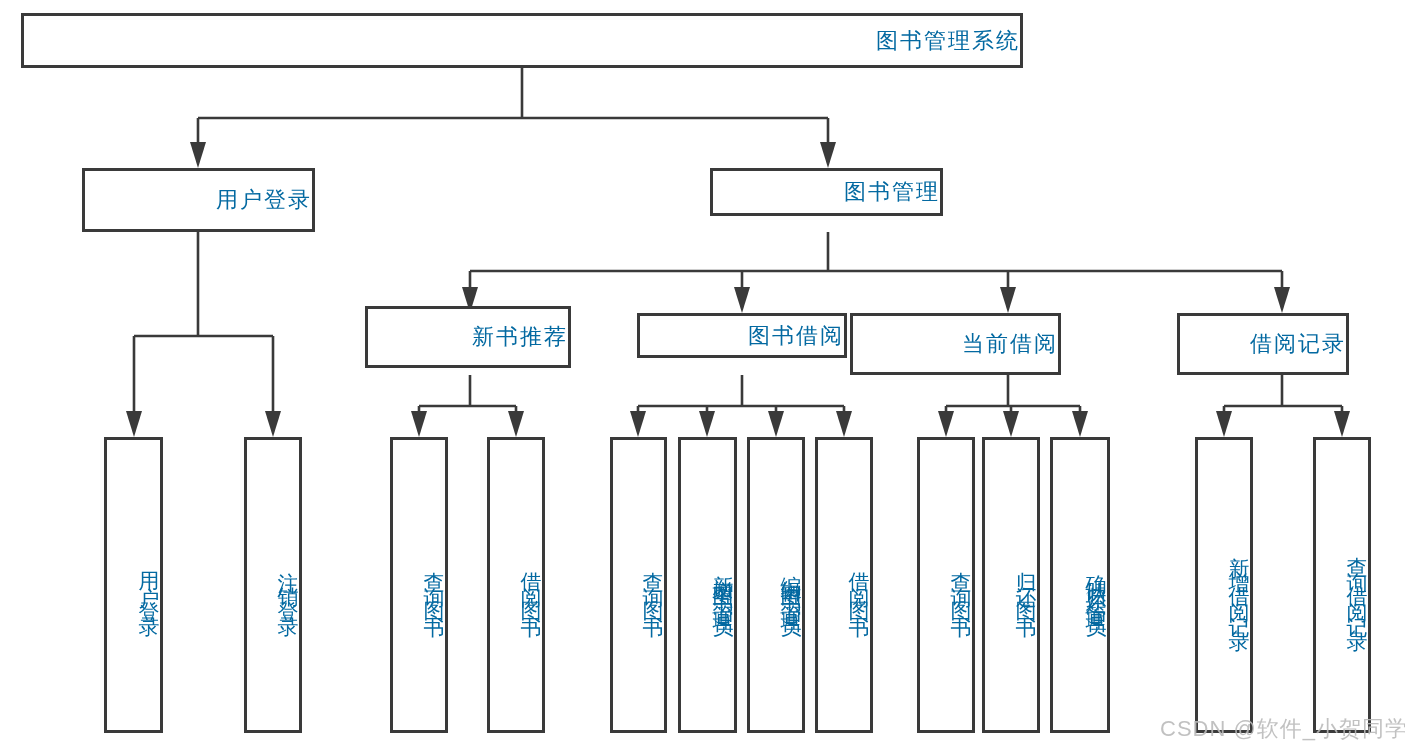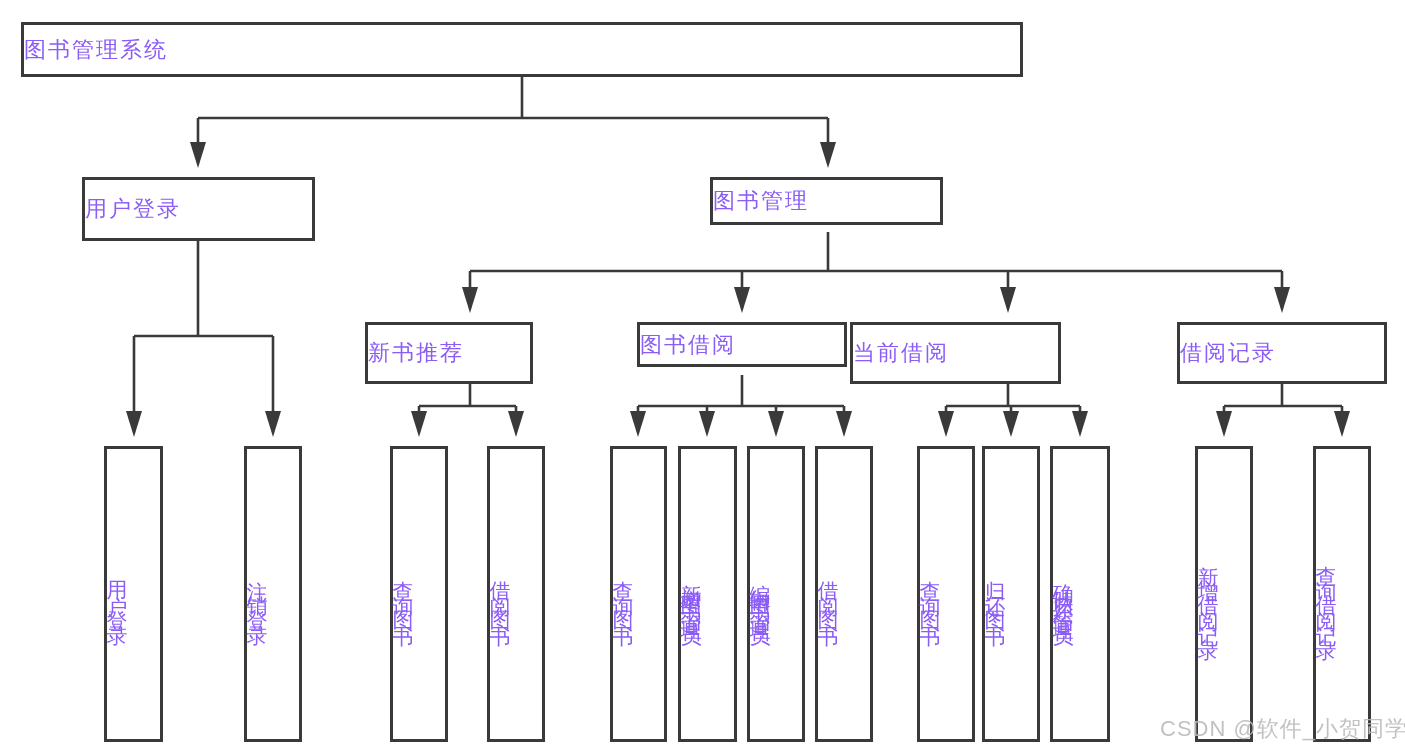--- a/index.html
+++ b/index.html
@@ -21,23 +21,22 @@
     width: 1405px; height: 747px;
     pointer-events: none;
   }
   .node {
     position: absolute;
     box-sizing: border-box;
     border: 3px solid #3a3a3a;
     background: #ffffff;
     display: flex;
     align-items: center;
-    justify-content: flex-start;
-    color: #8b5cf6;
-    margin-top: 9px;
+    justify-content: flex-end;
+    color: #0369a1;
   }
   .node .lbl {
     font-size: 22px;
     letter-spacing: 2px;
     white-space: nowrap;
   }
   .vnode .leaf {
     writing-mode: vertical-rl;
     -webkit-writing-mode: vertical-rl;
     text-orientation: mixed;
@@ -102,30 +101,30 @@
     <span class="lbl">图书管理系统</span>
   </div>
 
   <div class="node" style="left:82px;top:168px;width:233px;height:64px">
     <span class="lbl">用户登录</span>
   </div>
   <div class="node" style="left:710px;top:168px;width:233px;height:48px">
     <span class="lbl">图书管理</span>
   </div>
 
-  <div class="node" style="left:365px;top:313px;width:168px;height:62px">
+  <div class="node" style="left:365px;top:306px;width:206px;height:62px">
     <span class="lbl">新书推荐</span>
   </div>
   <div class="node" style="left:637px;top:313px;width:210px;height:45px">
     <span class="lbl">图书借阅</span>
   </div>
   <div class="node" style="left:850px;top:313px;width:211px;height:62px">
     <span class="lbl">当前借阅</span>
   </div>
-  <div class="node" style="left:1177px;top:313px;width:210px;height:62px">
+  <div class="node" style="left:1177px;top:313px;width:172px;height:62px">
     <span class="lbl">借阅记录</span>
   </div>
 
   <div class="node vnode" style="left:104px;top:437px;width:59px;height:296px">
     <span class="leaf">用户登录</span>
   </div>
   <div class="node vnode" style="left:244px;top:437px;width:58px;height:296px">
     <span class="leaf">注销登录</span>
   </div>
 

